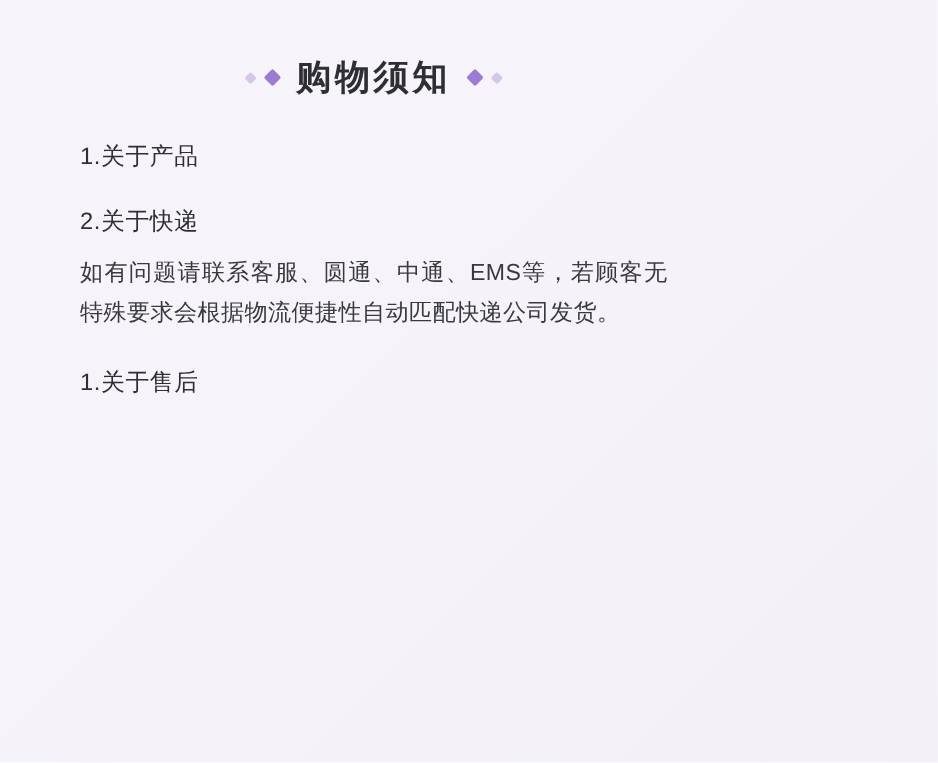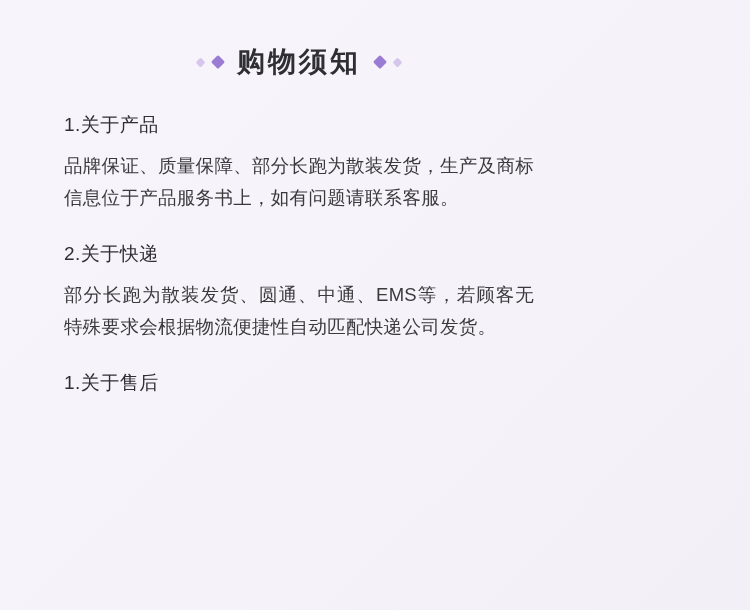--- a/index.html
+++ b/index.html
@@ -99,25 +99,24 @@
     </span>
     <span class="title-text">购物须知</span>
     <span class="diamonds">
       <span class="diamond d-dark"></span>
       <span class="diamond small d-light"></span>
     </span>
   </div>
 
   <div class="section">
     <h2 class="section-title">1.关于产品</h2>
-    <p class="section-body">品牌保证、质量保障、部分长跑为散装发货，生产及商标信息位于产品服务书上，如有问题请联系客服。</p>
   </div>
 
   <div class="section">
     <h2 class="section-title">2.关于快递</h2>
-    <p class="section-body">部分长跑为散装发货、圆通、中通、EMS等，若顾客无特殊要求会根据物流便捷性自动匹配快递公司发货。</p>
+    <p class="section-body">如有问题请联系客服、圆通、中通、EMS等，若顾客无特殊要求会根据物流便捷性自动匹配快递公司发货。</p>
   </div>
 
   <div class="section">
     <h2 class="section-title">1.关于售后</h2>
   </div>
 
 </div>
 
 </body></html>

